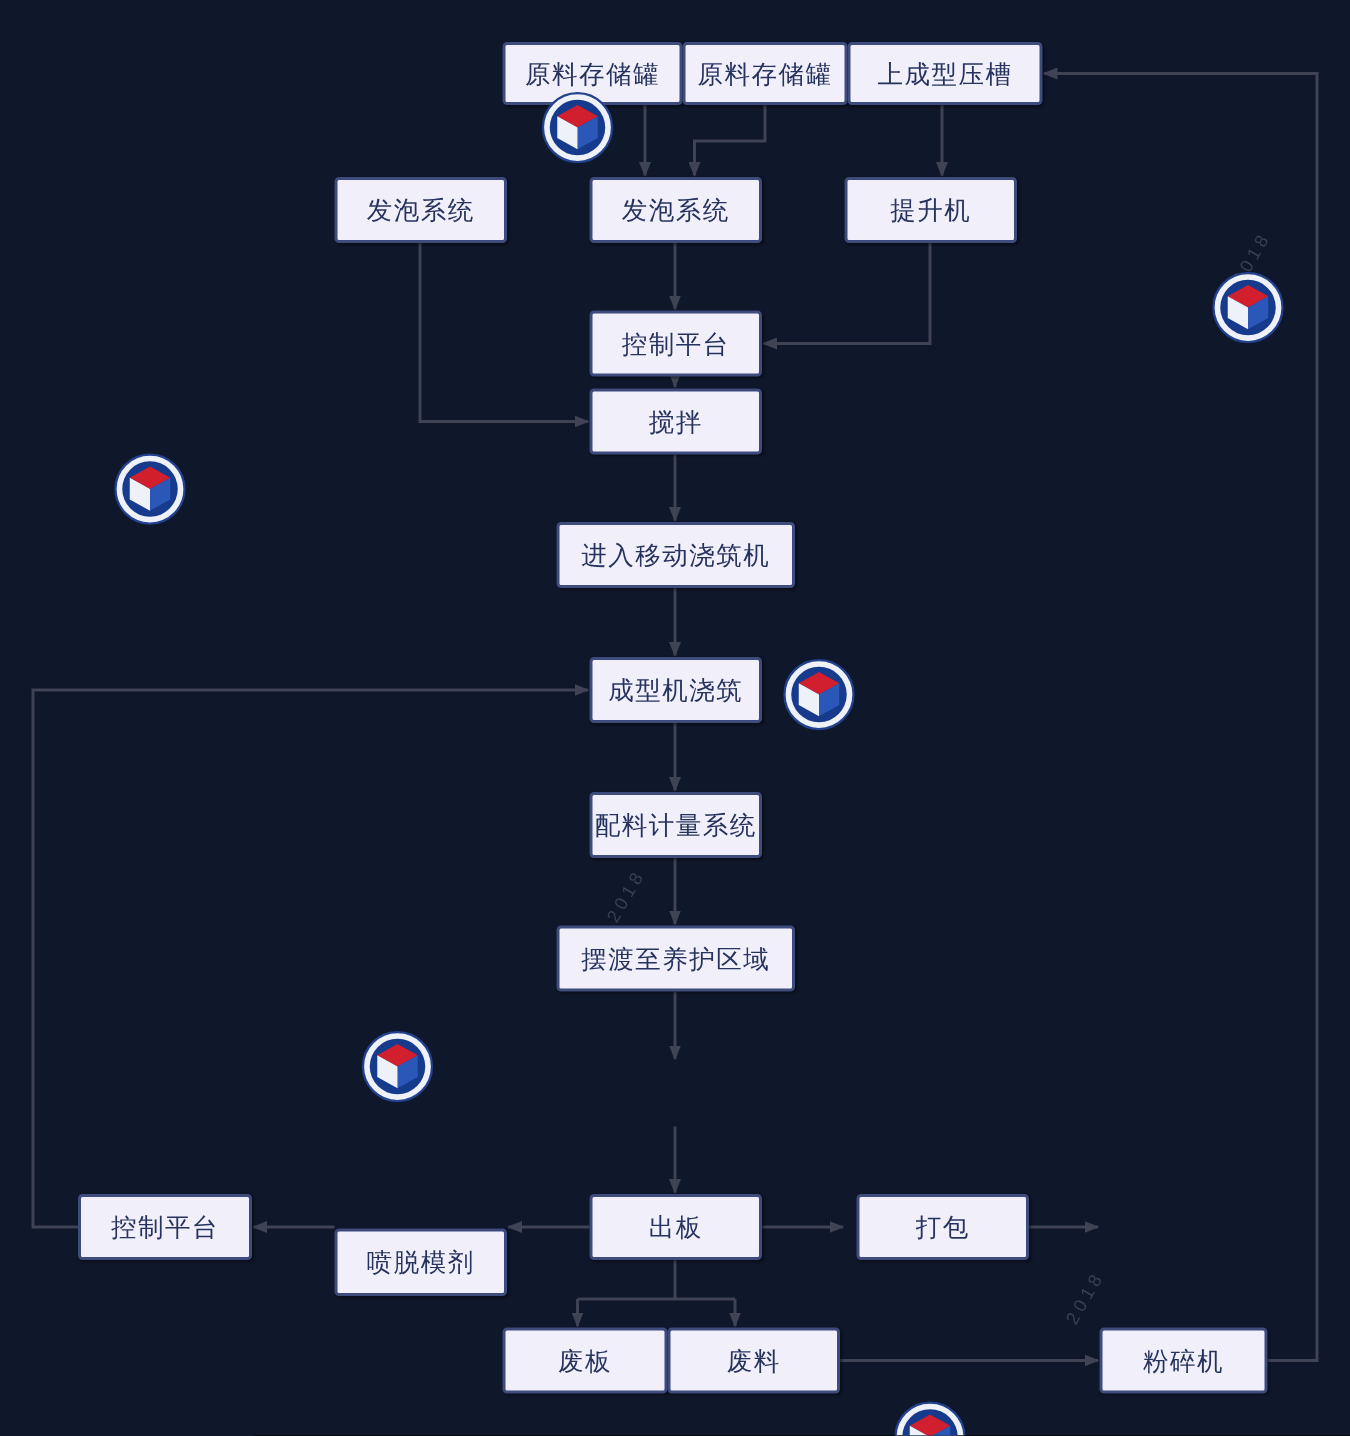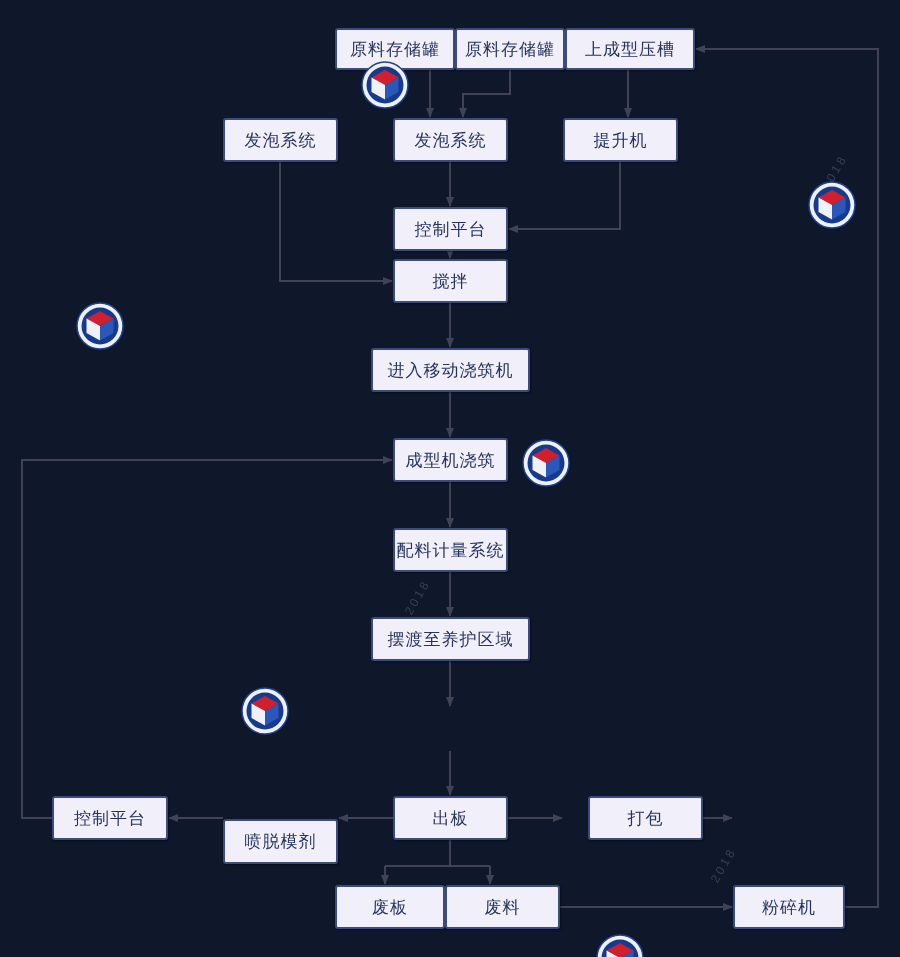--- a/index.html
+++ b/index.html
@@ -133,21 +133,21 @@
 
   <div class="node" style="left:223px;top:819px;width:115px;height:45px">
     <span>喷脱模剂</span>
   </div>
   <div class="node" style="left:52px;top:796px;width:116px;height:44px">
     <span>控制平台</span>
   </div>
   <div class="node" style="left:393px;top:796px;width:115px;height:44px">
     <span>出板</span>
   </div>
-  <div class="node" style="left:588px;top:796px;width:115px;height:44px">
+  <div class="node" style="left:571px;top:796px;width:115px;height:44px">
     <span>打包</span>
   </div>
 
   <div class="node" style="left:335px;top:885px;width:110px;height:44px">
     <span>废板</span>
   </div>
   <div class="node" style="left:445px;top:885px;width:115px;height:44px">
     <span>废料</span>
   </div>
   <div class="node" style="left:733px;top:885px;width:112px;height:44px">

